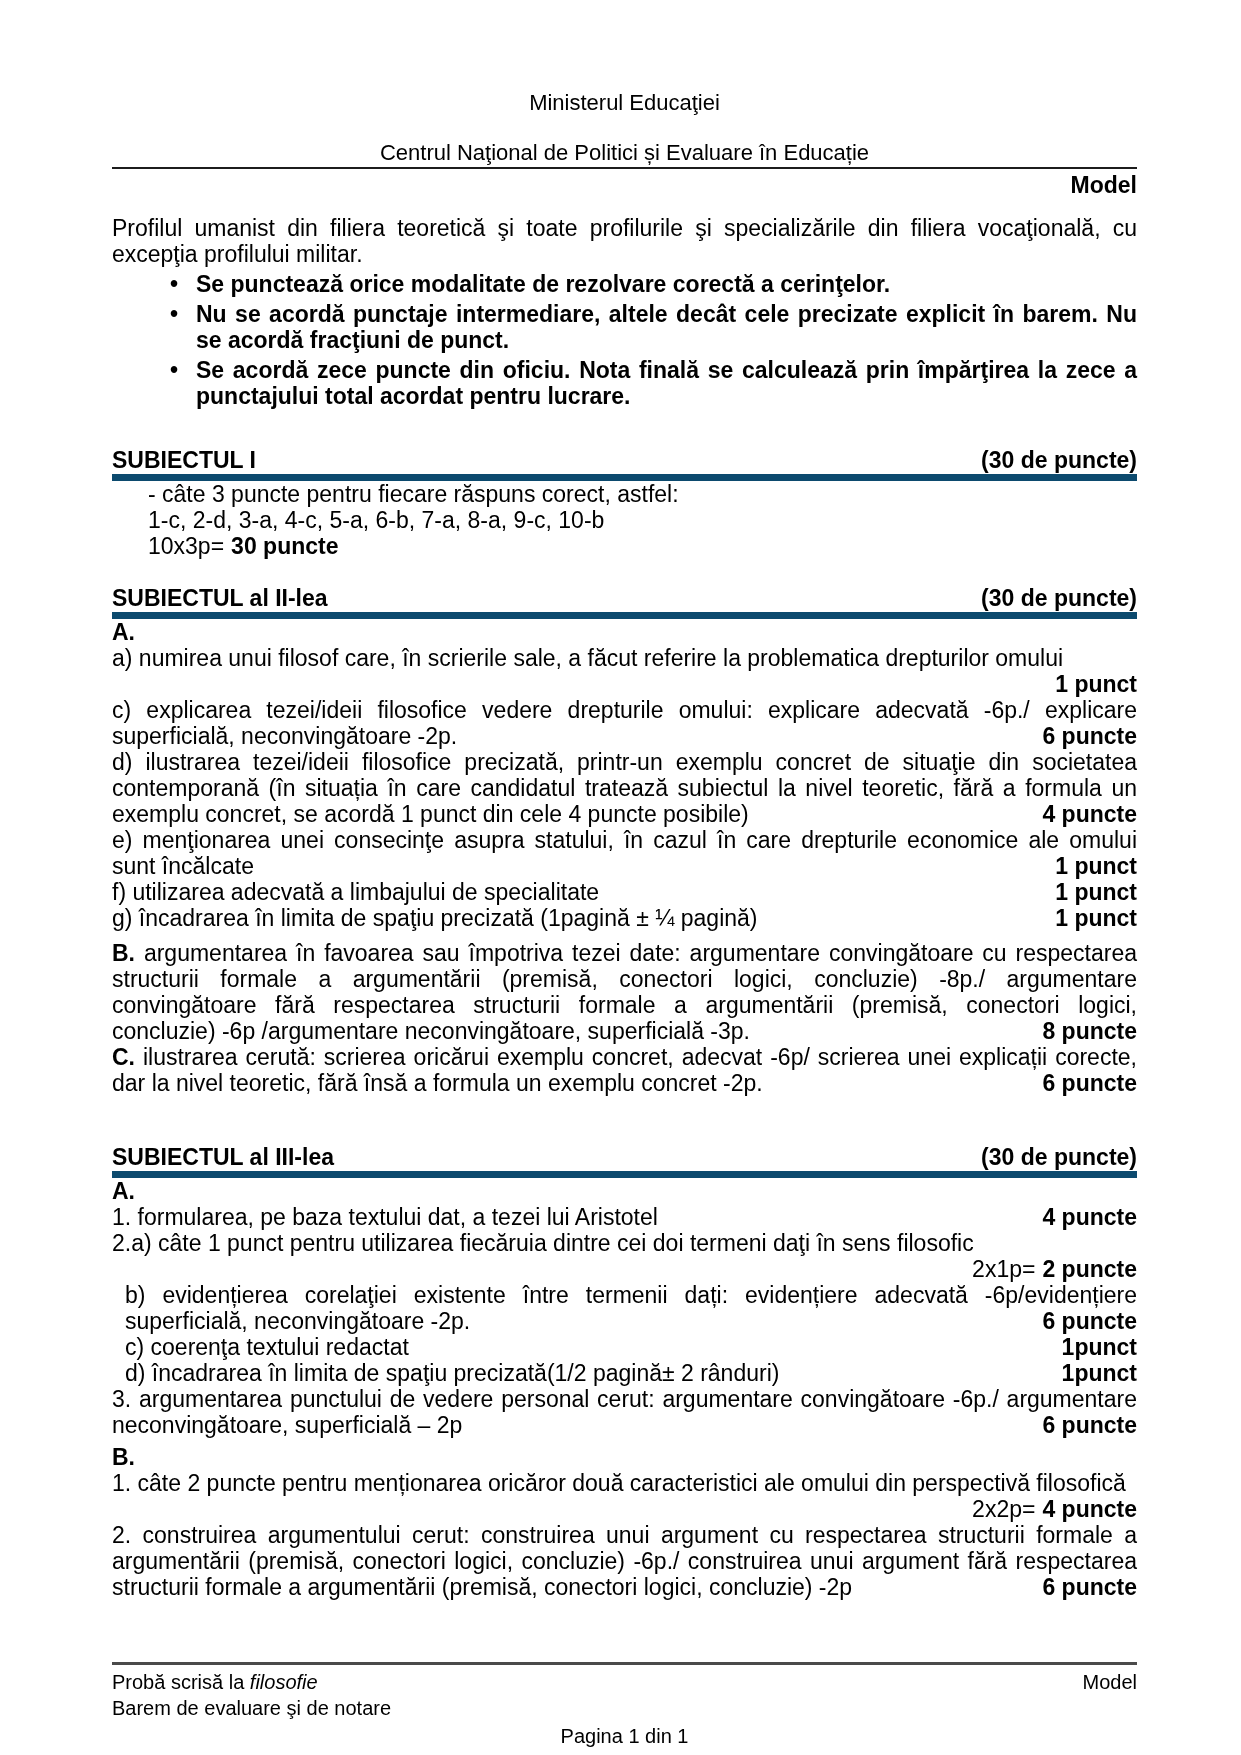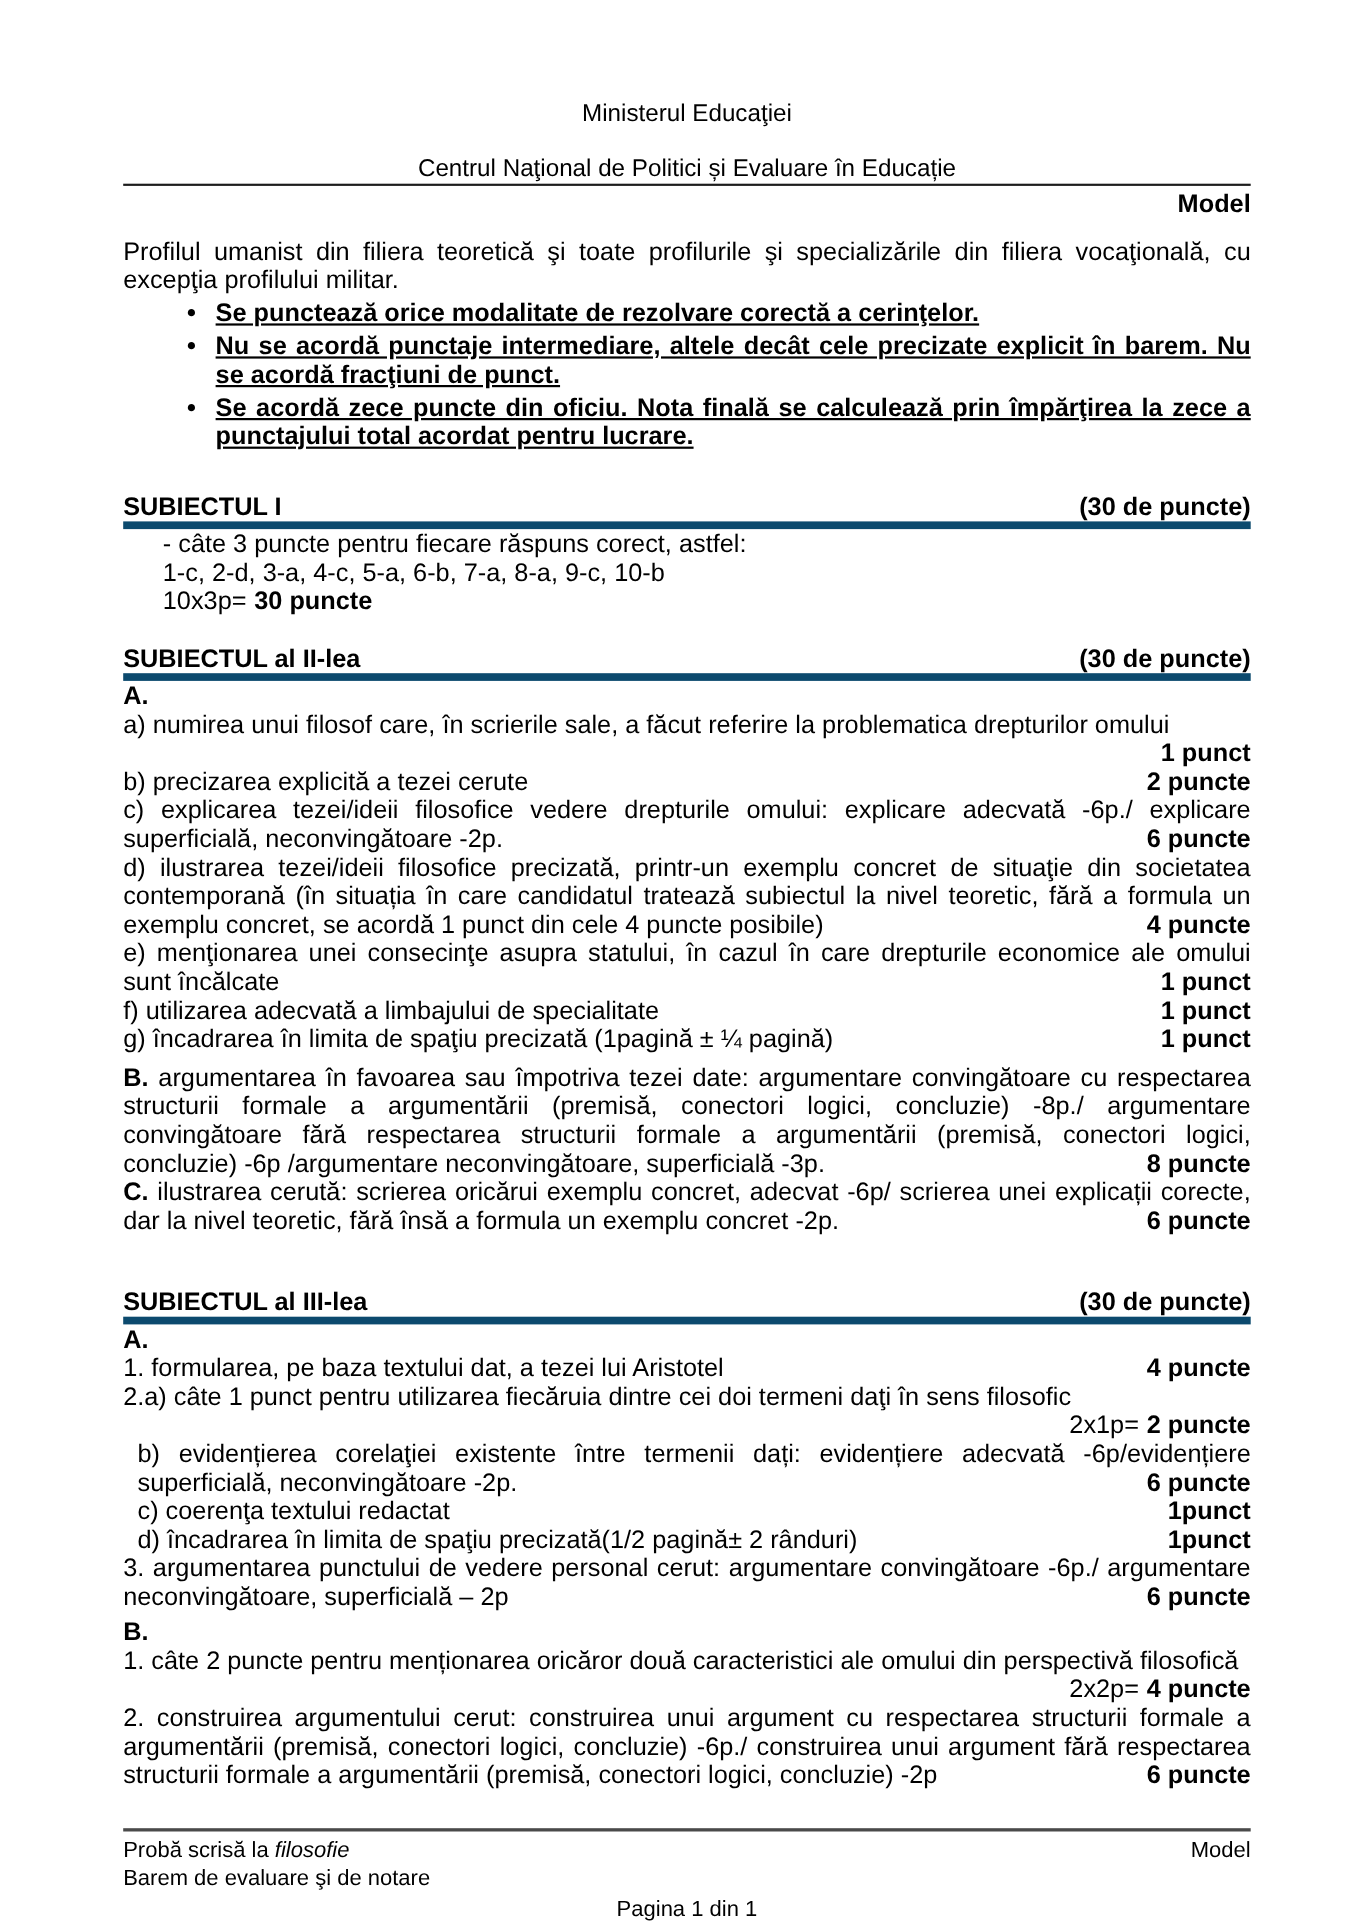--- a/index.html
+++ b/index.html
@@ -10,21 +10,21 @@
     box-sizing:border-box;padding:64px 104px 0 112px;
   }
   .small{font-size:22px;line-height:23px;margin-top:27px;}
   .center{text-align:center;}
   .bold{font-weight:bold;}
   .it{font-style:italic;}
   .header-rule{border-bottom:2px solid #1c1c1c;margin-top:3px;}
   .title-block{font-weight:bold;text-align:center;line-height:24px;margin-top:3px;}
   .model-line{font-weight:bold;text-align:right;margin-top:3px;}
   .intro-para{text-align:justify;margin-top:17px;}
-  .bullets{margin:0 0 0 0;padding:0;list-style:none;text-decoration:underline;}
+  .bullets{margin:0 0 0 0;padding:0;list-style:none;}
   .bullets li{position:relative;padding-left:84px;font-weight:bold;text-align:justify;margin:4px 0;}
   .bullets li::before{content:"\2022";position:absolute;left:58px;top:0;}
   .section-row{display:flex;justify-content:space-between;font-weight:bold;border-bottom:7px solid #0c4a6e;padding-bottom:1px;}
   .mt-sec1{margin-top:38px;}
   .mt-sec2{margin-top:26px;}
   .mt-sec3{margin-top:48px;}
   .indent1{padding-left:36px;}
   .indent-sm{padding-left:13px;}
   .answers-row{display:flex;justify-content:space-between;padding-left:36px;flex-direction:column;}
   .item{text-align:justify;}
@@ -75,24 +75,20 @@
 
   <div class="section-row mt-sec2">
     <span>SUBIECTUL al II-lea</span>
     <span>(30 de puncte)</span>
   </div>
   <div class="part-label">A.</div>
 
   <div class="item">
     <span>a) numirea unui filosof care, în scrierile sale, a făcut referire la problematica drepturilor omului</span>
     <span class="pts-own">1 punct</span>
-  </div>
-  <div class="item">
-    <span>b) precizarea explicită a tezei cerute</span>
-    <span class="pts">2 puncte</span>
   </div>
   <div class="item">
     <span>c) explicarea tezei/ideii filosofice vedere drepturile omului: explicare adecvată -6p./ explicare superficială, neconvingătoare -2p.</span>
     <span class="pts">6 puncte</span>
   </div>
   <div class="item">
     <span>d) ilustrarea tezei/ideii filosofice precizată, printr-un exemplu concret de situaţie din societatea contemporană (în situația în care candidatul tratează subiectul la nivel teoretic, fără a formula un exemplu concret, se acordă 1 punct din cele 4 puncte posibile)</span>
     <span class="pts">4 puncte</span>
   </div>
   <div class="item">

